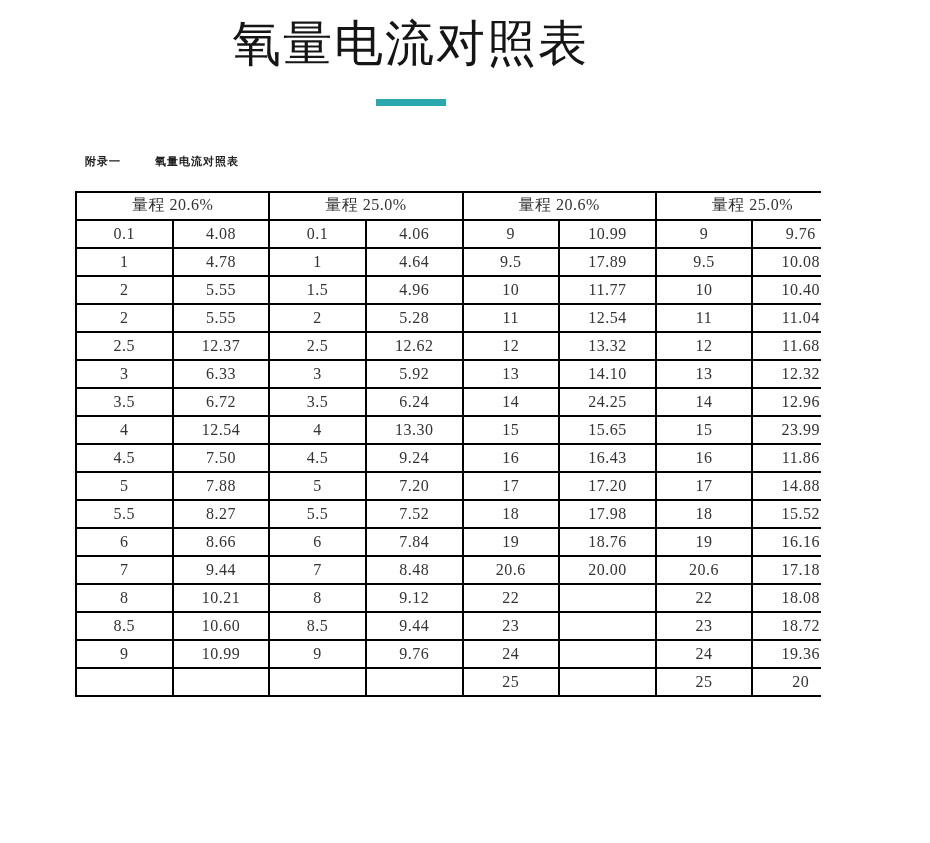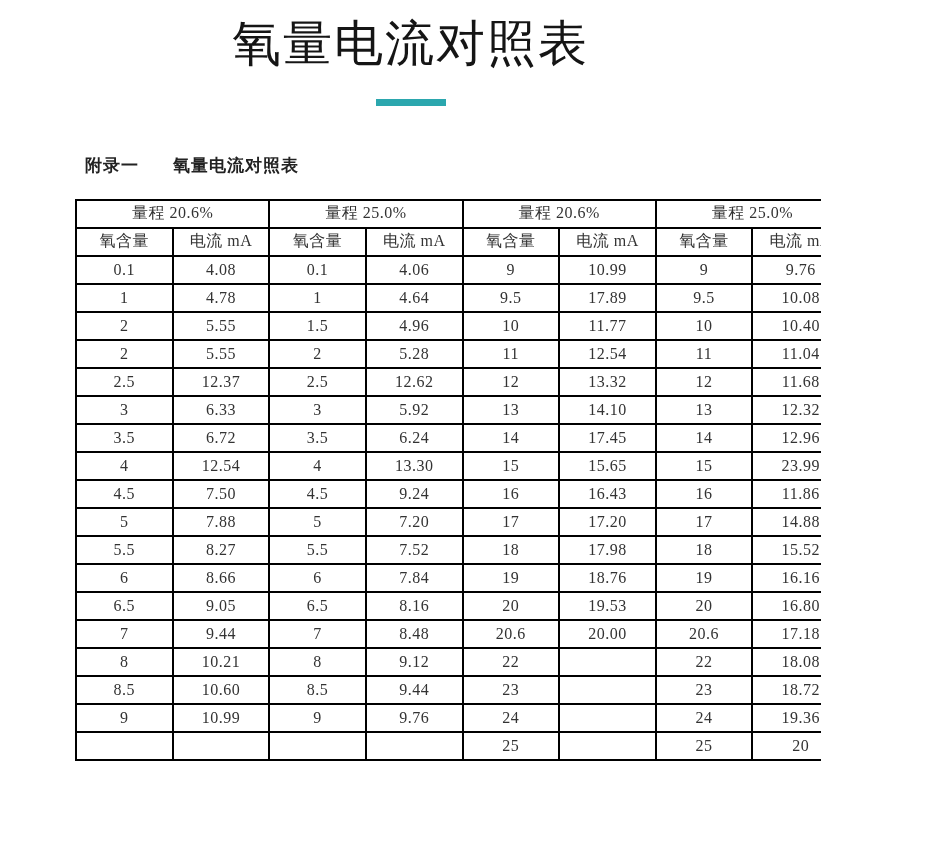--- a/index.html
+++ b/index.html
@@ -26,21 +26,21 @@
     line-height: 1.2;
     font-family: "Liberation Sans", sans-serif;
   }
   .title-divider {
     width: 70px;
     height: 7px;
     margin: 26px auto 0 auto;
   }
   .appendix-line {
     margin: 48px 0 0 85px;
-    font-size: 17px;
+    font-size: 11px;
     font-weight: bold;
     color: #222222;
     letter-spacing: 1px;
   }
   .appendix-gap {
     display: inline-block;
     width: 34px;
   }
   table.oxy-table {
     border-collapse: collapse;
@@ -81,30 +81,20 @@
   </div>
 
   <table class="oxy-table">
     <thead>
       <tr>
         <th colspan="2">量程 20.6%</th>
         <th colspan="2">量程 25.0%</th>
         <th colspan="2">量程 20.6%</th>
         <th colspan="2">量程 25.0%</th>
       </tr>
-      <tr>
-        <th>氧含量</th>
-        <th>电流 mA</th>
-        <th>氧含量</th>
-        <th>电流 mA</th>
-        <th>氧含量</th>
-        <th>电流 mA</th>
-        <th>氧含量</th>
-        <th>电流 mA</th>
-      </tr>
     </thead>
     <tbody>
         <tr>
           <td>0.1</td>
           <td>4.08</td>
           <td>0.1</td>
           <td>4.06</td>
           <td>9</td>
           <td>10.99</td>
           <td>9</td>
@@ -159,21 +149,21 @@
           <td>14.10</td>
           <td>13</td>
           <td>12.32</td>
         </tr>
         <tr>
           <td>3.5</td>
           <td>6.72</td>
           <td>3.5</td>
           <td>6.24</td>
           <td>14</td>
-          <td>17.45</td>
+          <td>24.25</td>
           <td>14</td>
           <td>12.96</td>
         </tr>
         <tr>
           <td>4</td>
           <td>12.54</td>
           <td>4</td>
           <td>13.30</td>
           <td>15</td>
           <td>15.65</td>
@@ -214,30 +204,20 @@
           <td>6</td>
           <td>8.66</td>
           <td>6</td>
           <td>7.84</td>
           <td>19</td>
           <td>18.76</td>
           <td>19</td>
           <td>16.16</td>
         </tr>
         <tr>
-          <td>6.5</td>
-          <td>9.05</td>
-          <td>6.5</td>
-          <td>8.16</td>
-          <td>20</td>
-          <td>19.53</td>
-          <td>20</td>
-          <td>16.80</td>
-        </tr>
-        <tr>
           <td>7</td>
           <td>9.44</td>
           <td>7</td>
           <td>8.48</td>
           <td>20.6</td>
           <td>20.00</td>
           <td>20.6</td>
           <td>17.18</td>
         </tr>
         <tr>

